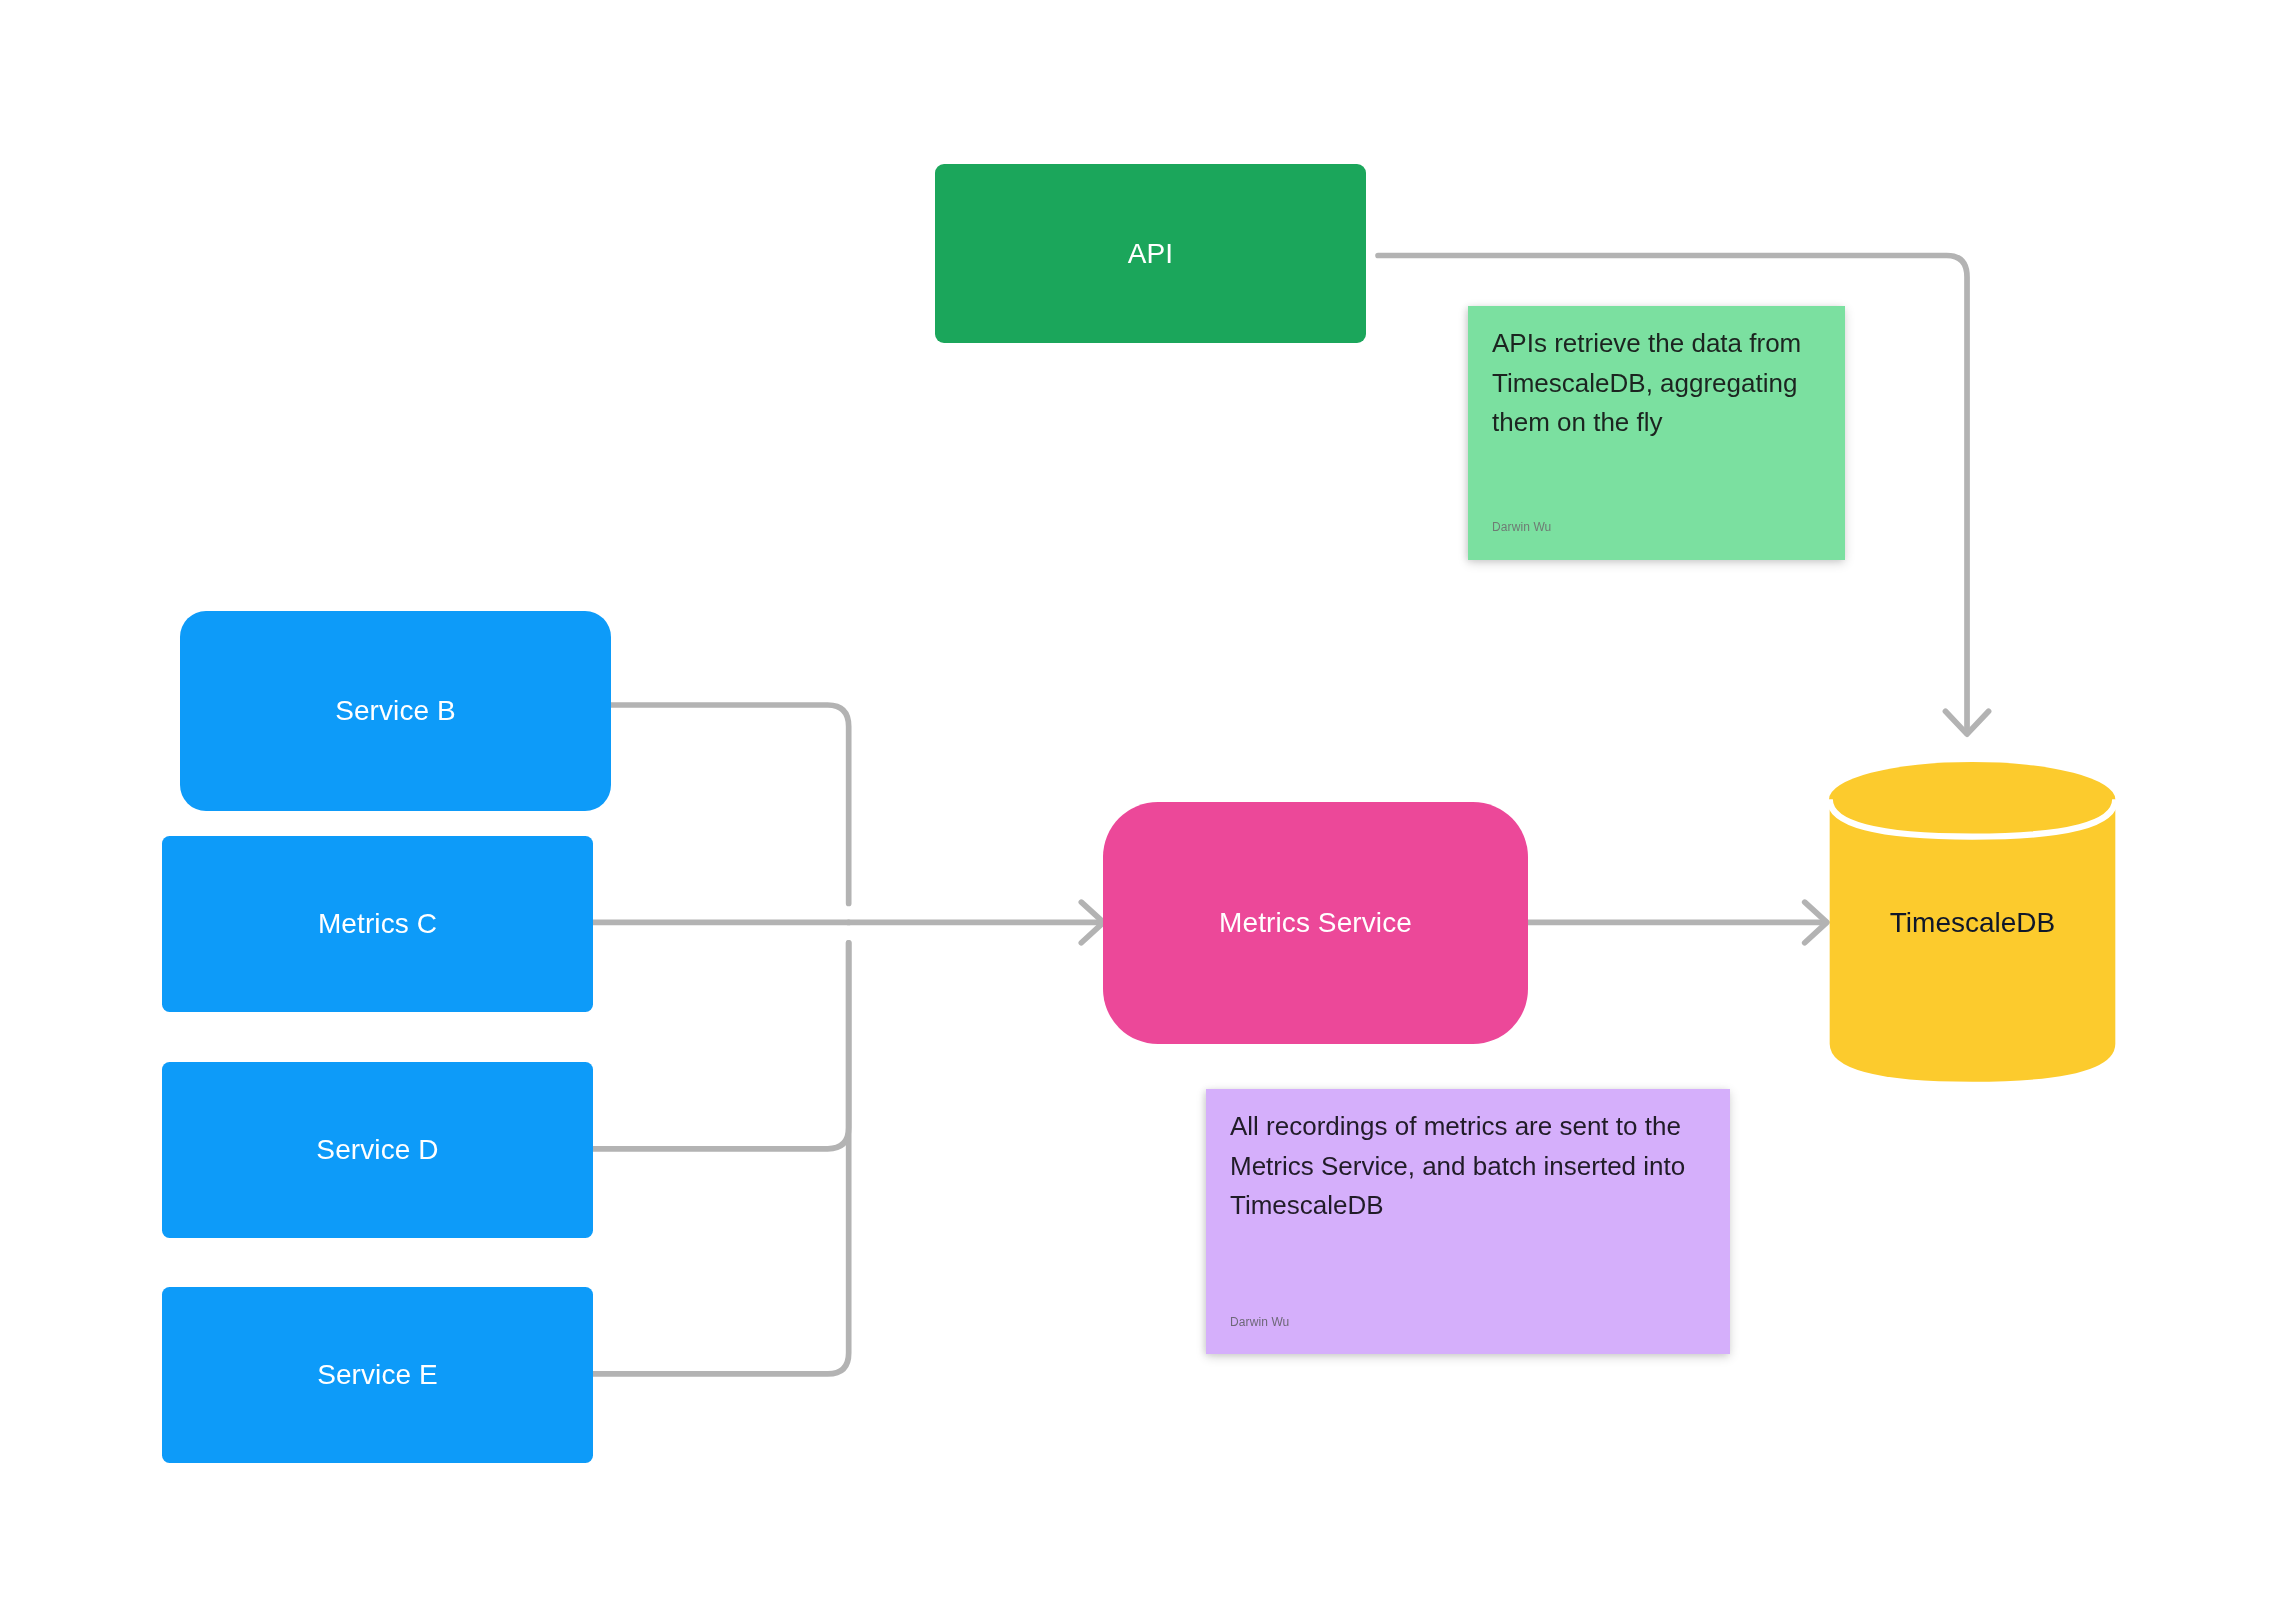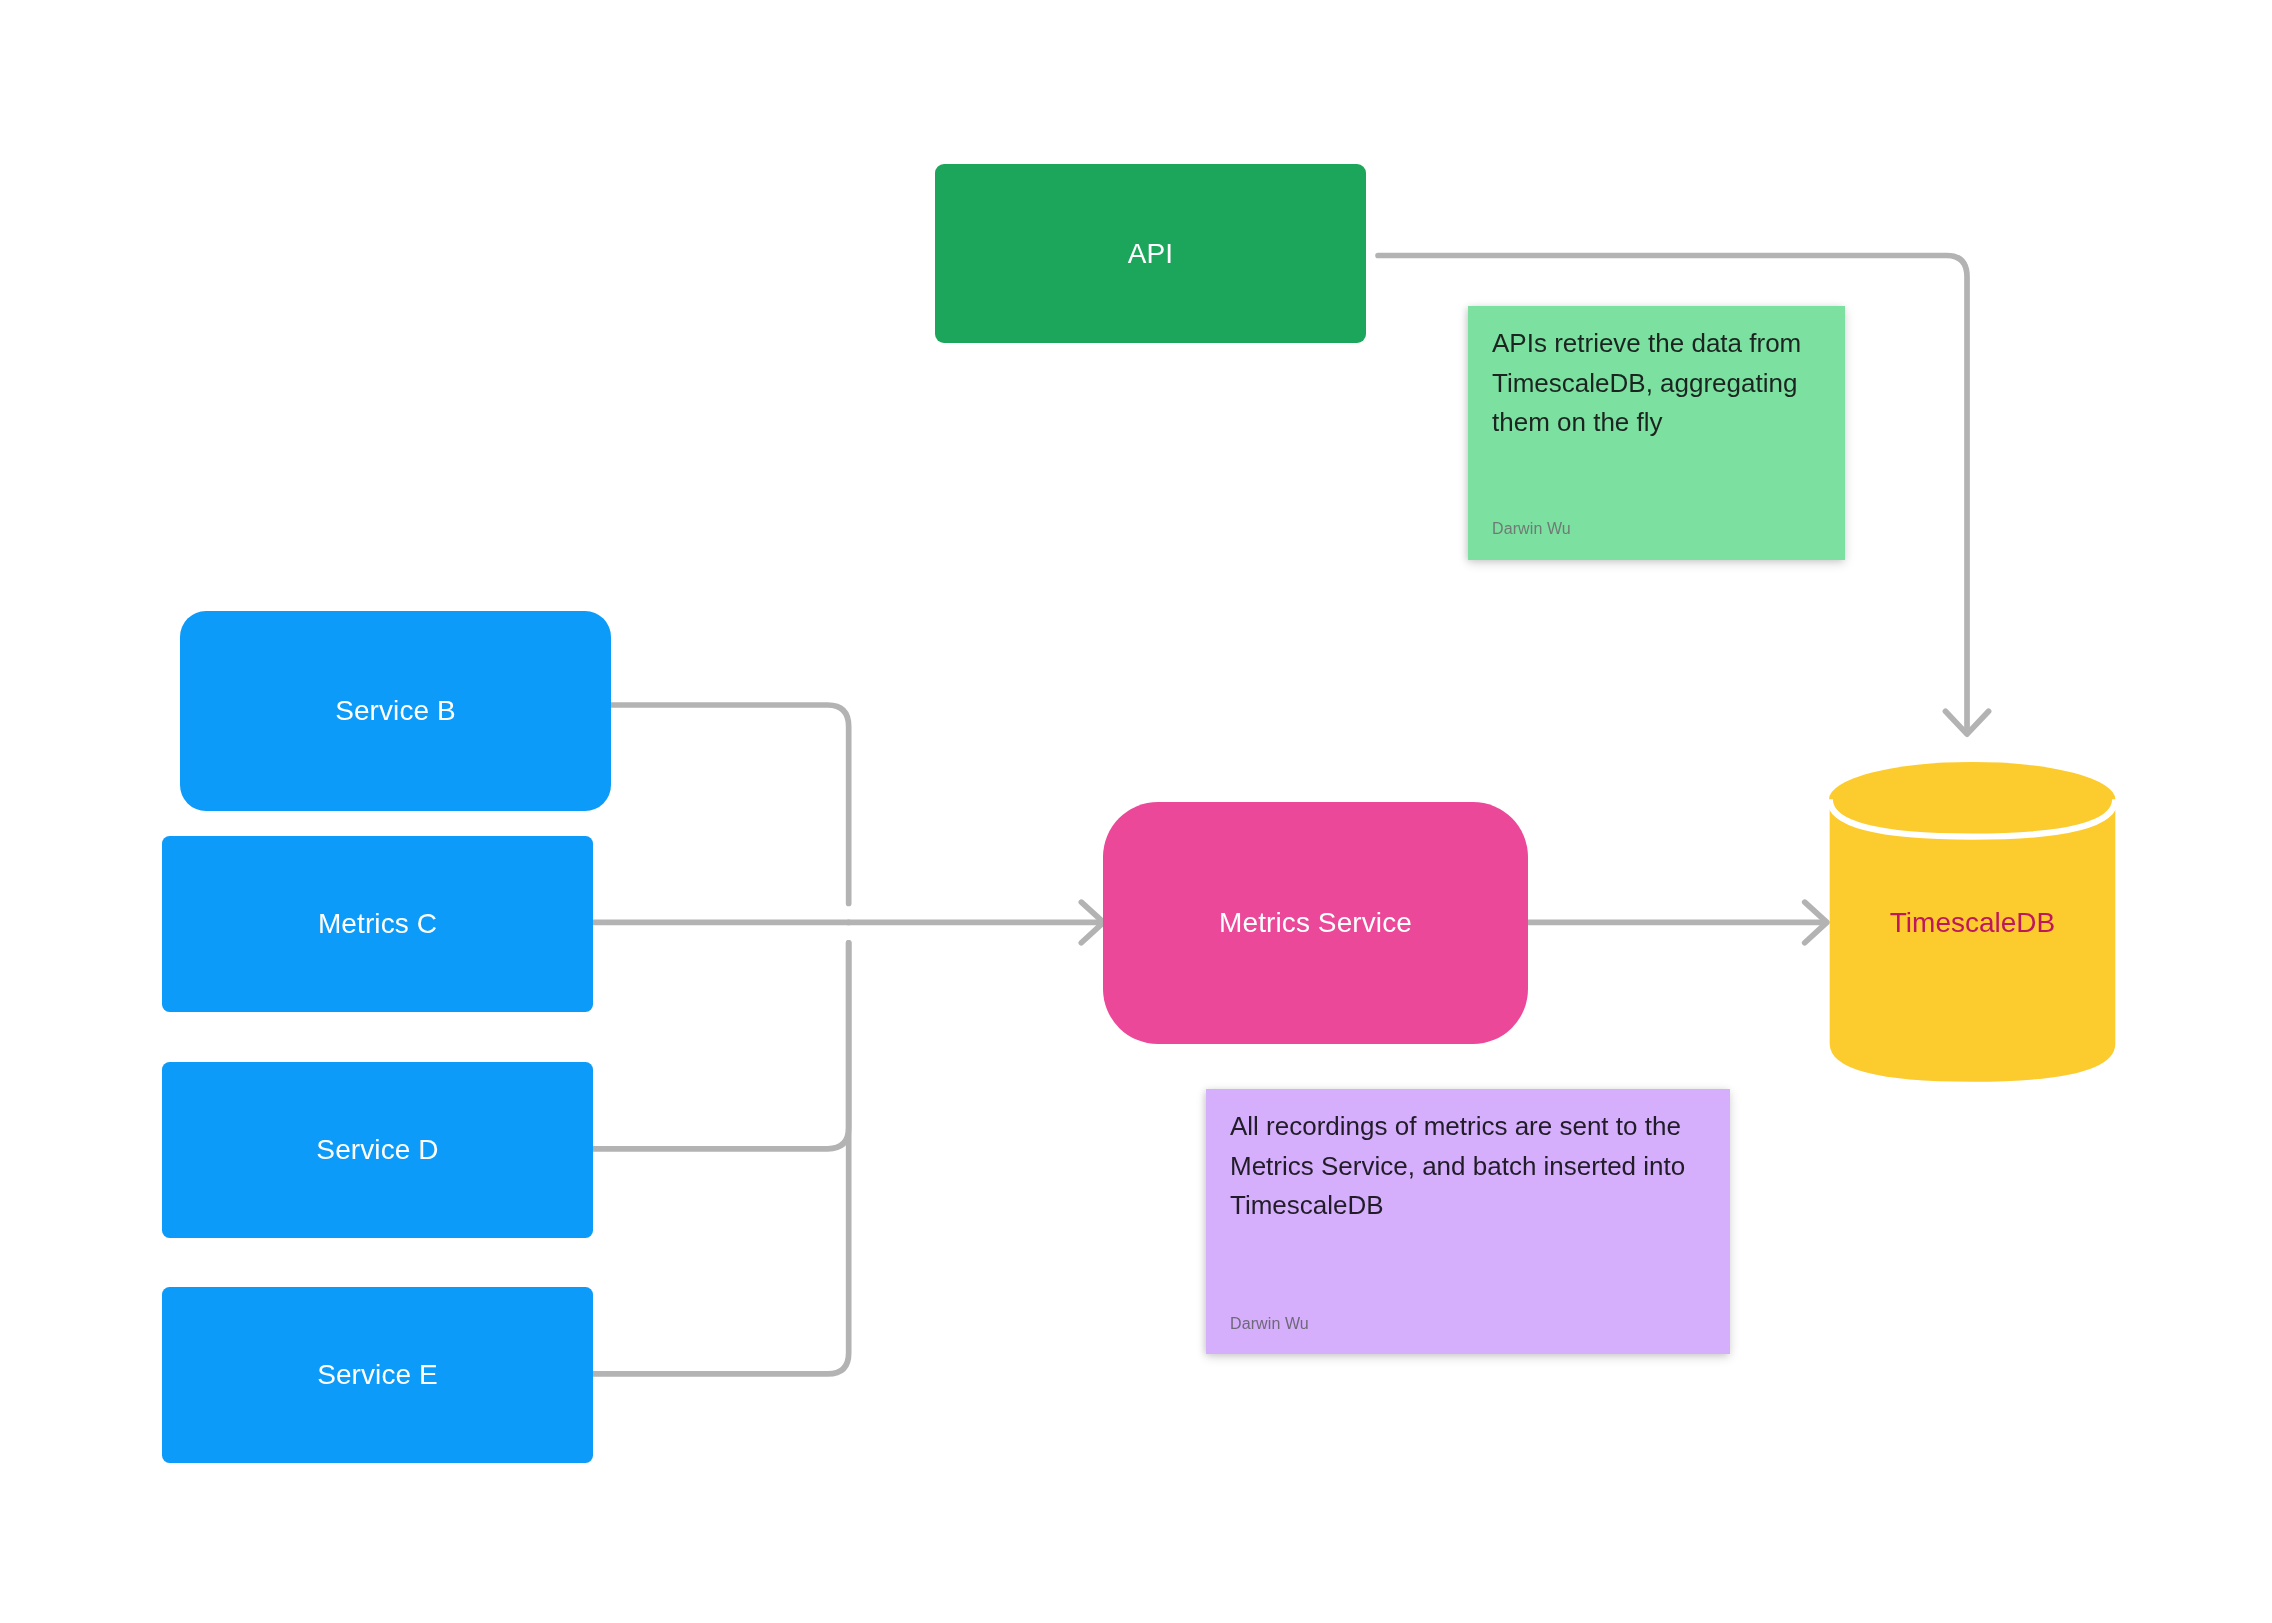--- a/index.html
+++ b/index.html
@@ -78,21 +78,21 @@
     position: absolute;
     left: 0;
     top: 0;
     overflow: visible;
   }
   .db-cylinder .db-label {
     position: absolute;
     left: 0;
     right: 0;
     text-align: center;
-    color: #be185d;
+    color: #0f172a;
     font-size: 28px;
   }
 
   
   .sticky {
     position: absolute;
     box-sizing: border-box;
     box-shadow: 0 3.2px 10px rgba(0,0,0,0.16), -1.9px 1.3px 6.3px rgba(0,0,0,0.10);
   }
   .sticky-text {
@@ -101,21 +101,21 @@
     right: 19px;
     top: 18px;
     font-size: 26px;
     line-height: 1.52;
     color: #1C2420;
     white-space: pre-line;
   }
   .sticky-author {
     position: absolute;
     left: 24px;
-    font-size: 16px;
+    font-size: 12px;
     color: #6F7B74;
     letter-spacing: 0.1px;
   }
   .sticky-green { background: #7BE0A0; }
   .sticky-purple { background: #D5AFFB; }
   .sticky-purple .sticky-text { color: #211C28; }
   .sticky-purple .sticky-author { color: #6E6878; }
 </style>
 </head>
 <body>

